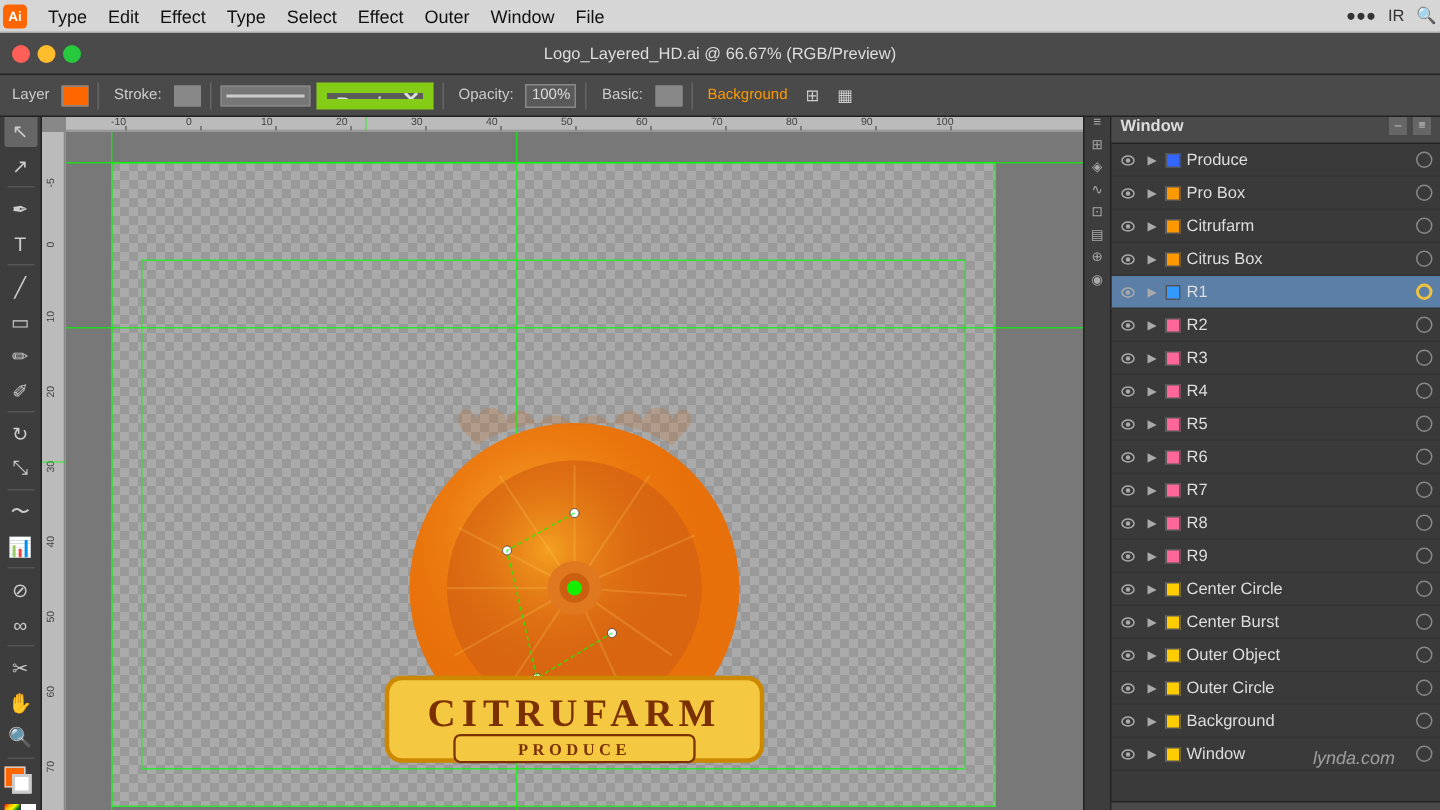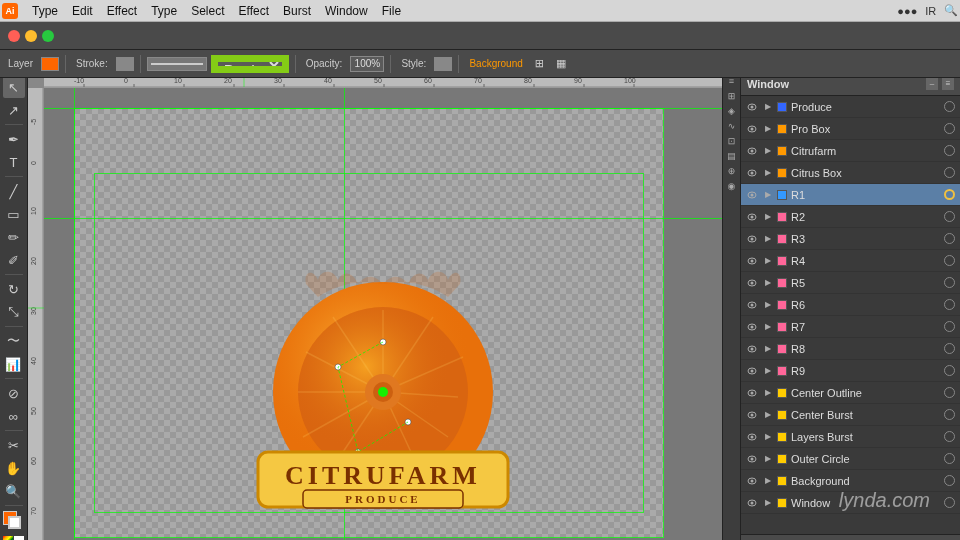--- a/index.html
+++ b/index.html
@@ -118,50 +118,51 @@
       border-bottom: 1px solid #222;
     }
     .win-controls { position: absolute; left: 8px; display: flex; gap: 5px; }
     .win-btn { width: 12px; height: 12px; border-radius: 50%; border: none; cursor: pointer; }
     .win-close { background: #ff5f56; }
     .win-min { background: #ffbd2e; }
     .win-max { background: #27c93f; }
     .win-title { font-size: 11px; color: #ddd; }
 
     
-    #watermark { position: absolute; bottom: 28px; right: 30px; font-size: 20px; color: rgba(255,255,255,0.5); font-style: italic; pointer-events: none; z-index: 100; }
+    #watermark { position: absolute; bottom: 28px; right: 30px; font-size: 12px; color: rgba(255,255,255,0.5); font-style: italic; pointer-events: none; z-index: 100; }
   </style>
 </head>
 <body>
 
 <div id="menubar">
   <div class="app-icon">Ai</div>
   <span class="menu-item">Type</span>
   <span class="menu-item">Edit</span>
   <span class="menu-item">Effect</span>
   <span class="menu-item">Type</span>
   <span class="menu-item">Select</span>
   <span class="menu-item">Effect</span>
-  <span class="menu-item">Burst</span>
+  <span class="menu-item">Outer</span>
   <span class="menu-item">Window</span>
   <span class="menu-item">File</span>
   <div class="spacer"></div>
   <div class="right-items">
     <span>●●●</span>
     <span>IR</span>
     <span>🔍</span>
   </div>
 </div>
 
 <div id="win-titlebar">
   <div class="win-controls">
     <button class="win-btn win-close"></button>
     <button class="win-btn win-min"></button>
     <button class="win-btn win-max"></button>
   </div>
+  <span class="win-title">Logo_Layered_HD.ai @ 66.67% (RGB/Preview)</span>
 </div>
 
 <div id="toolbar" style="position:absolute;top:50px;left:0;right:0;z-index:10;">
   <div class="toolbar-item">
     <span>Layer</span>
   </div>
   <div class="color-swatch" style="background:#ff6600;"></div>
   <div class="toolbar-separator"></div>
   <span class="toolbar-item">Stroke:</span>
   <div class="color-swatch" style="background:#888;"></div>
@@ -169,21 +170,21 @@
   <div class="stroke-preview">
       <div class="stroke-line"></div>
     </div>
   <select class="toolbar-select">
     <option>Basic</option>
   </select>
   <div class="toolbar-separator"></div>
   <span class="toolbar-item">Opacity:</span>
   <input class="opacity-input" type="text" value="100%" style="">
   <div class="toolbar-separator"></div>
-  <span class="toolbar-item">Style:</span>
+  <span class="toolbar-item">Basic:</span>
   <div class="style-swatch"></div>
   <div class="toolbar-separator"></div>
   <span class="toolbar-item transform-label">Background</span>
   <span class="toolbar-item" style="color:#ccc;font-size:11px;">⊞</span>
   <span class="toolbar-item" style="color:#ccc;font-size:11px;">▦</span>
 </div>
 
 <div id="main-layout">
 
   <div id="toolbox">
@@ -555,21 +556,21 @@
     </div>
         <div class="layer-item">
       <div class="layer-eye">
         <svg width="10" height="8" viewBox="0 0 10 8">
               <ellipse cx="5" cy="4" rx="4" ry="3" fill="none" stroke="#aaa" stroke-width="1"></ellipse>
               <circle cx="5" cy="4" r="1.5" fill="#aaa"></circle>
             </svg>
       </div>
       <div class="layer-expand" style="color:#aaa;">▶</div>
       <div class="layer-color" style="background:#ffcc00;border-color:#555;"></div>
-      <span class="layer-name">Center Outline</span>
+      <span class="layer-name">Center Circle</span>
       <div class="layer-target">
         <div class="layer-target-circle "></div>
       </div>
     </div>
         <div class="layer-item">
       <div class="layer-eye">
         <svg width="10" height="8" viewBox="0 0 10 8">
               <ellipse cx="5" cy="4" rx="4" ry="3" fill="none" stroke="#aaa" stroke-width="1"></ellipse>
               <circle cx="5" cy="4" r="1.5" fill="#aaa"></circle>
             </svg>
@@ -583,21 +584,21 @@
     </div>
         <div class="layer-item">
       <div class="layer-eye">
         <svg width="10" height="8" viewBox="0 0 10 8">
               <ellipse cx="5" cy="4" rx="4" ry="3" fill="none" stroke="#aaa" stroke-width="1"></ellipse>
               <circle cx="5" cy="4" r="1.5" fill="#aaa"></circle>
             </svg>
       </div>
       <div class="layer-expand" style="color:#aaa;">▶</div>
       <div class="layer-color" style="background:#ffcc00;border-color:#555;"></div>
-      <span class="layer-name">Layers Burst</span>
+      <span class="layer-name">Outer Object</span>
       <div class="layer-target">
         <div class="layer-target-circle "></div>
       </div>
     </div>
         <div class="layer-item">
       <div class="layer-eye">
         <svg width="10" height="8" viewBox="0 0 10 8">
               <ellipse cx="5" cy="4" rx="4" ry="3" fill="none" stroke="#aaa" stroke-width="1"></ellipse>
               <circle cx="5" cy="4" r="1.5" fill="#aaa"></circle>
             </svg>

